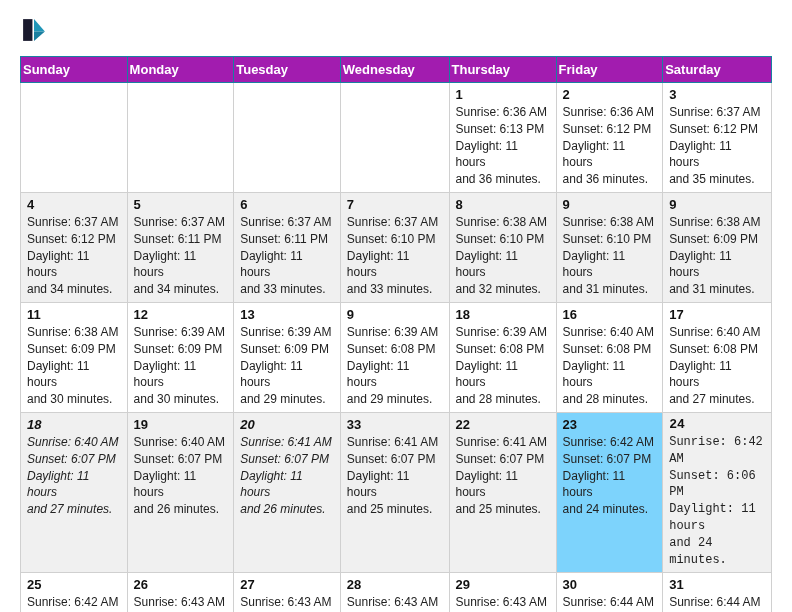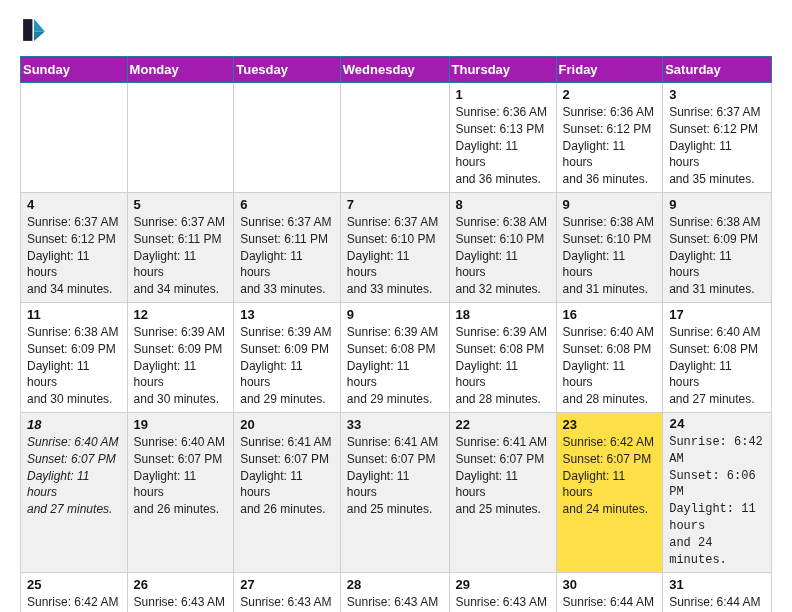--- a/index.html
+++ b/index.html
@@ -271,42 +271,42 @@
 Daylight: 11 hours
 and 27 minutes.</div>
           </td>
           <td style="background: rgb(240, 240, 240); margin-top: 17px;">
             <span class="day-num">19</span>
             <div class="day-info" style="white-space: pre-line;">Sunrise: 6:40 AM
 Sunset: 6:07 PM
 Daylight: 11 hours
 and 26 minutes.</div>
           </td>
-          <td style="background: rgb(240, 240, 240);">
+          <td style="background: rgb(240, 240, 240); font-style: italic;">
             <span class="day-num">20</span>
             <div class="day-info" style="white-space: pre-line;">Sunrise: 6:41 AM
 Sunset: 6:07 PM
 Daylight: 11 hours
 and 26 minutes.</div>
           </td>
           <td style="background: rgb(240, 240, 240);">
             <span class="day-num">33</span>
             <div class="day-info" style="white-space: pre-line;">Sunrise: 6:41 AM
 Sunset: 6:07 PM
 Daylight: 11 hours
 and 25 minutes.</div>
           </td>
           <td style="background: rgb(240, 240, 240);">
             <span class="day-num">22</span>
             <div class="day-info" style="white-space: pre-line;">Sunrise: 6:41 AM
 Sunset: 6:07 PM
 Daylight: 11 hours
 and 25 minutes.</div>
           </td>
-          <td style="background: #fde047; margin-top: 34px;">
+          <td style="background: #7dd3fc; margin-top: 34px;">
             <span class="day-num">23</span>
             <div class="day-info" style="white-space: pre-line;">Sunrise: 6:42 AM
 Sunset: 6:07 PM
 Daylight: 11 hours
 and 24 minutes.</div>
           </td>
           <td style="background: rgb(240, 240, 240); font-family: Liberation Mono, monospace;">
             <span class="day-num">24</span>
             <div class="day-info" style="white-space: pre-line;">Sunrise: 6:42 AM
 Sunset: 6:06 PM

